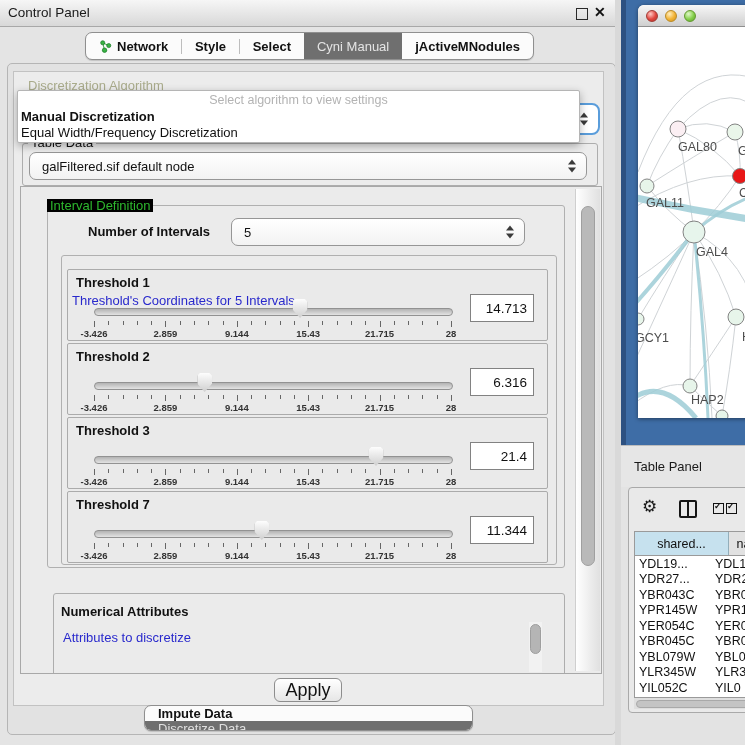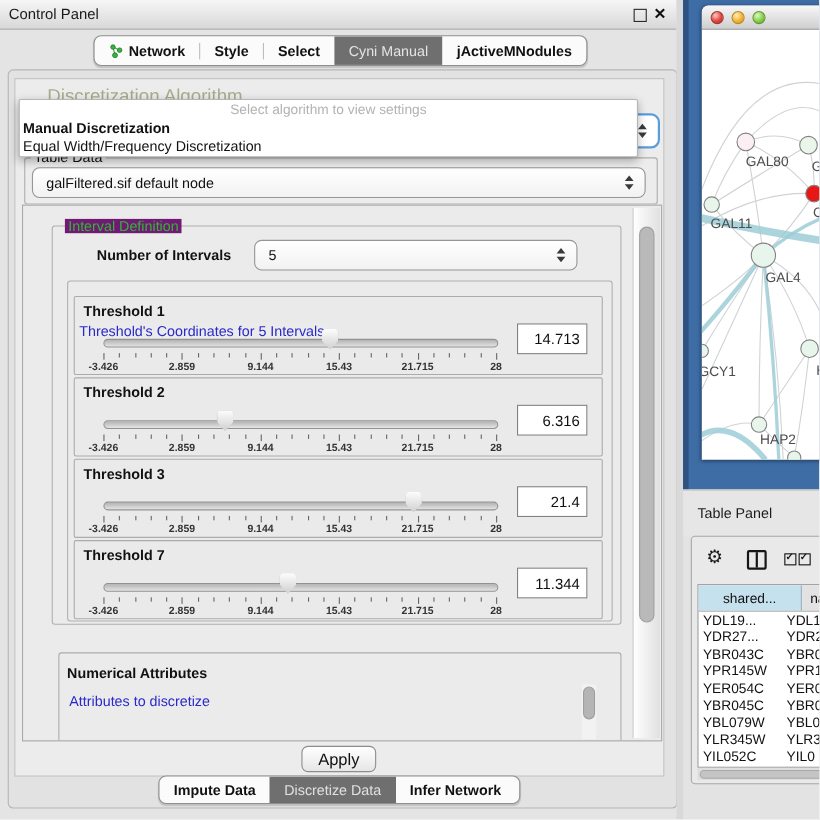--- a/index.html
+++ b/index.html
@@ -20,21 +20,21 @@
   .ttab{display:flex;align-items:center;padding:0 13px;font-size:13px;font-weight:bold;color:#111;white-space:nowrap;}
   .ttab.selected{background:#6f6f6f;color:#e4e4e4;font-weight:normal;}
   .tsep{width:1px;height:15px;background:#bdbdbd;align-self:center;}
   #net-icon{margin-right:5px;}
 
   #cp-outer{position:absolute;left:7px;top:63px;width:607px;height:670px;background:#e2e2e2;
     border:1px solid #b5b5b5;border-radius:5px;}
   #cp-content{position:absolute;left:5px;top:7px;width:589px;height:633px;background:#ececec;
     border:1px solid #c2c2c2;}
 
-  #disc-label{position:absolute;left:29px;top:6px;color:#a9ab8b;font-size:17px;}
+  #disc-label{position:absolute;left:14px;top:6px;color:#a9ab8b;font-size:13px;}
   #algo-combo{position:absolute;left:12px;top:31px;width:570px;height:28px;background:#fff;
     border:2px solid #5a9ddb;border-radius:8px;}
   #algo-popup{position:absolute;left:3px;top:18px;width:561px;height:51px;background:#fff;
     border:1px solid #b5b5b5;border-radius:2px;box-shadow:0 3px 9px rgba(0,0,0,.3);z-index:5;}
   #popup-prompt{position:absolute;left:0;top:2px;width:100%;text-align:center;color:#b3b3b3;font-size:12.5px;}
   .popup-item{position:absolute;left:3px;font-size:13px;color:#111;white-space:nowrap;}
   .popup-item.bold{font-weight:bold;}
   #pi-0{top:18px;} #pi-1{top:34px;}
 
   .group{position:absolute;border:1px solid #adadad;border-radius:3px;}
@@ -49,21 +49,21 @@
   #td-combo{left:15px;top:80px;width:556px;height:26px;}
   .spin{position:absolute;right:9px;top:50%;transform:translateY(-50%);width:9px;height:13px;}
   .spin::before{content:"";position:absolute;top:0;left:0;border-left:4.5px solid transparent;
     border-right:4.5px solid transparent;border-bottom:5px solid #3a3a3a;}
   .spin::after{content:"";position:absolute;bottom:0;left:0;border-left:4.5px solid transparent;
     border-right:4.5px solid transparent;border-top:5px solid #3a3a3a;}
 
   #big-panel{position:absolute;left:6px;top:114px;width:580px;height:486px;background:#ebebeb;
     border:1px solid #a8a8a8;overflow:hidden;}
   #iv-group{left:26px;top:18px;width:516px;height:361px;border-color:#b0b0b0;}
-  #iv-label{left:38px;top:12px;background:#701a75;}
+  #iv-label{left:26px;top:12px;background:#000000;}
   #noi-label{position:absolute;left:67px;top:37px;font-weight:bold;font-size:13px;}
   #noi-combo{left:210px;top:31px;width:292px;height:26px;}
   #th-group{left:40px;top:68px;width:494px;height:308px;border-color:#b0b0b0;}
   #th-label{left:48px;top:62px;background:#ebebeb;}
   #thresholds-host{position:absolute;left:46px;top:82px;width:482px;height:292px;}
 
   .th-panel{position:absolute;left:0;width:479px;height:70px;background:#eaeaea;
     border:1px solid #ababab;border-radius:2px;}
   .th-title{position:absolute;left:8px;top:5px;font-weight:bold;font-size:13px;}
   .th-track{position:absolute;left:26px;top:38px;width:357px;height:6px;border:1px solid #929292;
@@ -90,24 +90,24 @@
   #attr-scroll{position:absolute;left:508px;top:435px;width:13px;height:50px;background:#f2f2f2;}
   #attr-thumb{position:absolute;left:1px;top:2px;width:11px;height:30px;background:#b5b5b5;
     border:1px solid #9e9e9e;border-radius:6px;box-sizing:border-box;}
   #panel-scroll{position:absolute;left:554px;top:2px;width:24px;height:482px;
     background:linear-gradient(to right,#ffffff,#e0e0e0);border-left:1px solid #cfcfcf;}
   #panel-thumb{position:absolute;left:5px;top:17px;width:14px;height:360px;background:#b9b9b9;
     border:1px solid #9f9f9f;border-radius:7px;box-sizing:border-box;}
 
   #apply-btn{position:absolute;left:260px;top:606px;width:68px;height:24px;
     background:linear-gradient(#ffffff,#e6e6e6);border:1px solid #8d8d8d;border-radius:6px;
-    font-family:"Liberation Sans",sans-serif;font-size:15px;color:#111;}
+    font-family:"Liberation Sans",sans-serif;font-size:18px;color:#111;}
   #bottom-tabs{position:absolute;left:136px;top:641px;width:327px;height:24px;background:#fbfbfb;
     border:1px solid #8f8f8f;border-radius:7px;display:flex;align-items:stretch;overflow:hidden;
-    box-shadow:0 1px 1px rgba(0,0,0,.15);}
+    box-shadow:0 1px 1px rgba(0,0,0,.15);flex-direction:column;}
   .btab{display:flex;align-items:center;padding:0 13px;font-size:13px;font-weight:bold;color:#111;white-space:nowrap;}
   .btab.selected{background:#6f6f6f;color:#e0e0e0;font-weight:normal;}
 
   
   #splitter{position:absolute;left:615px;top:0;width:6px;height:745px;background:#d9d9d9;}
 
   
   #right{position:absolute;left:621px;top:0;width:124px;height:745px;}
   #net-panel{position:absolute;left:0;top:0;width:124px;height:445px;background:#3e6da6;
     border-left:5px solid #2d5181;box-sizing:border-box;}

